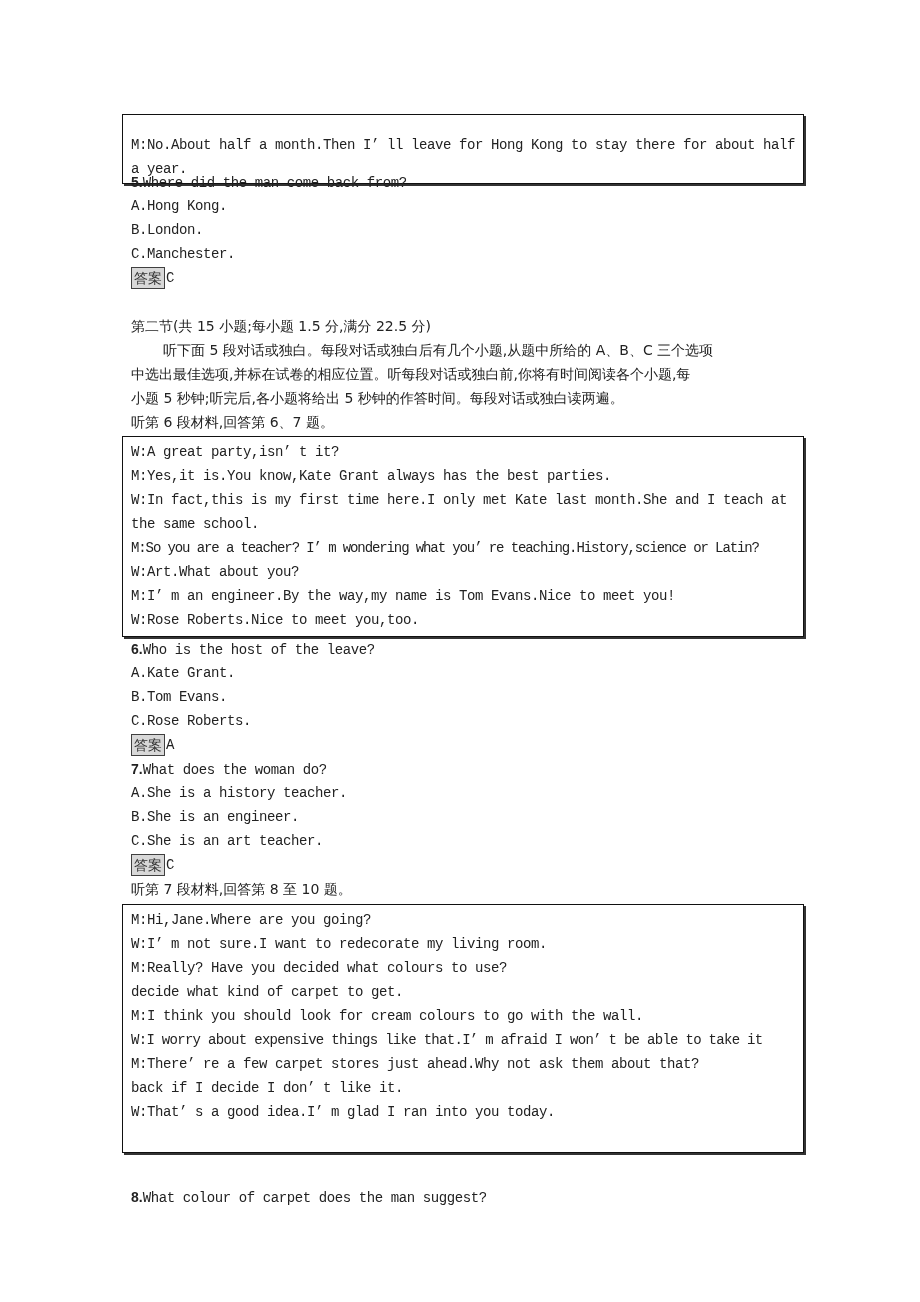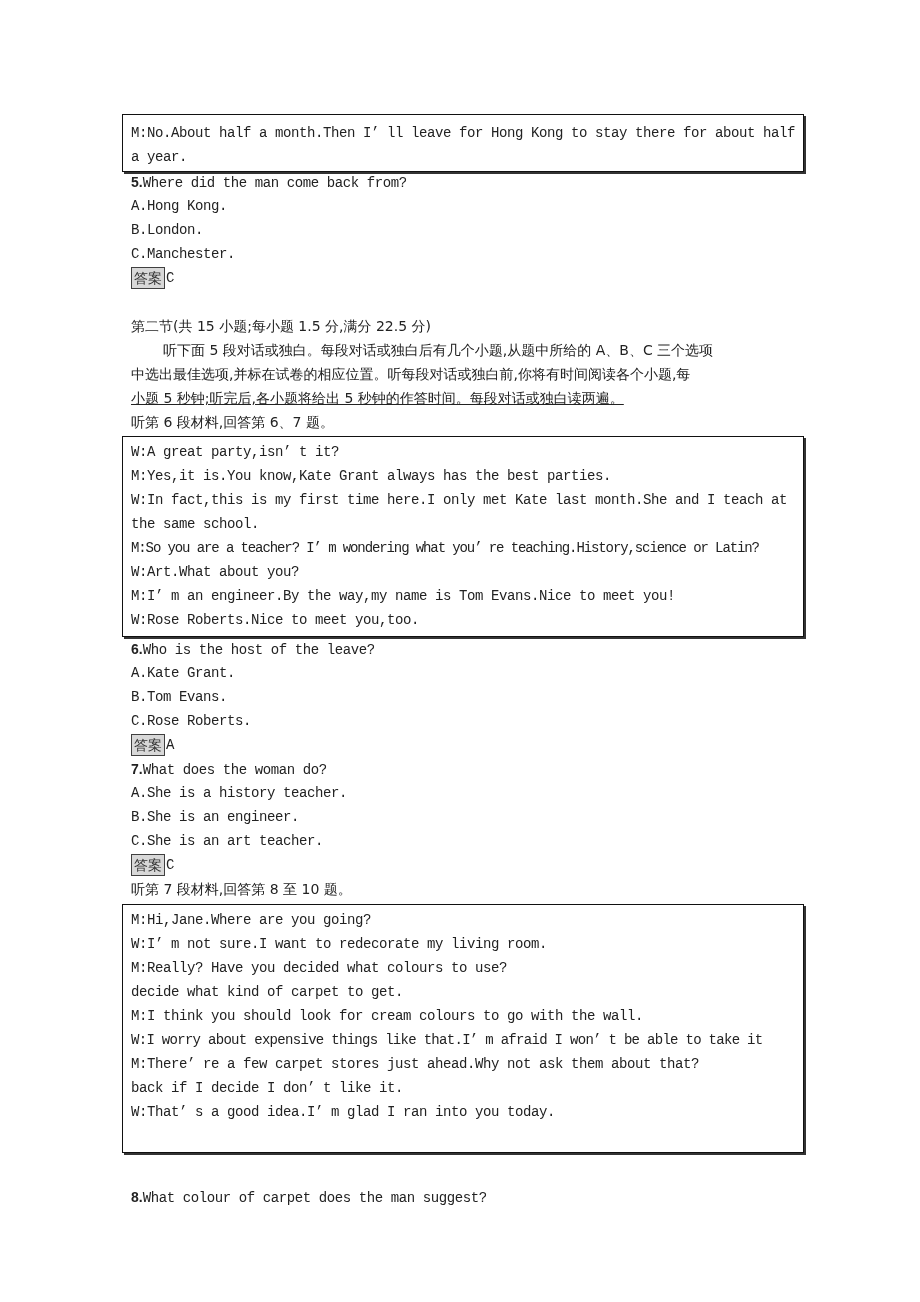--- a/index.html
+++ b/index.html
@@ -52,39 +52,39 @@
       color: #333;
     }
     .ans-val { vertical-align: middle; margin-left: 1px; }
     .indent { padding-left: 32px; }
   </style>
 </head>
 <body>
 
 <div class="page">
 
-  <div class="box" style="top:114px; height:50px; padding-top:6px;">
+  <div class="box" style="top:114px; height:50px; padding-top:18px;">
     <div class="bl">M:No.About half a month.Then I’ ll leave for Hong Kong to stay there for about half</div>
     <div class="bl">a year.</div>
   </div>
 
   <div class="line" style="top:170px;">
     <span class="qnum">5.</span><span>Where did the man come back from?</span>
   </div>
   <div class="line" style="top:194px;">A.Hong Kong.</div>
   <div class="line" style="top:218px;">B.London.</div>
   <div class="line" style="top:242px;">C.Manchester.</div>
   <div class="line" style="top:266px;">
     <span class="ans-badge">答案</span><span class="ans-val">C</span>
   </div>
 
   <div class="line cjk" style="top:314px;">第二节(共 15 小题;每小题 1.5 分,满分 22.5 分)</div>
   <div class="line cjk indent" style="top:338px;">听下面 5 段对话或独白。每段对话或独白后有几个小题,从题中所给的 A、B、C 三个选项</div>
   <div class="line cjk" style="top:362px;">中选出最佳选项,并标在试卷的相应位置。听每段对话或独白前,你将有时间阅读各个小题,每</div>
-  <div class="line cjk" style="top:386px;text-decoration:underline;">小题 5 秒钟;听完后,各小题将给出 5 秒钟的作答时间。每段对话或独白读两遍。</div>
+  <div class="line cjk" style="top:386px;">小题 5 秒钟;听完后,各小题将给出 5 秒钟的作答时间。每段对话或独白读两遍。</div>
   <div class="line cjk" style="top:410px;">听第 6 段材料,回答第 6、7 题。</div>
 
   <div class="box" style="top:436px; height:196px; padding-top:3px;">
     <div class="bl">W:A great party,isn’ t it?</div>
     <div class="bl">M:Yes,it is.You know,Kate Grant always has the best parties.</div>
     <div class="bl">W:In fact,this is my first time here.I only met Kate last month.She and I teach at</div>
     <div class="bl">the same school.</div>
     <div class="bl" style="letter-spacing:-1.1px;">M:So you are a teacher? I’ m wondering what you’ re teaching.History,science or Latin?</div>
     <div class="bl">W:Art.What about you?</div>
     <div class="bl">M:I’ m an engineer.By the way,my name is Tom Evans.Nice to meet you!</div>

